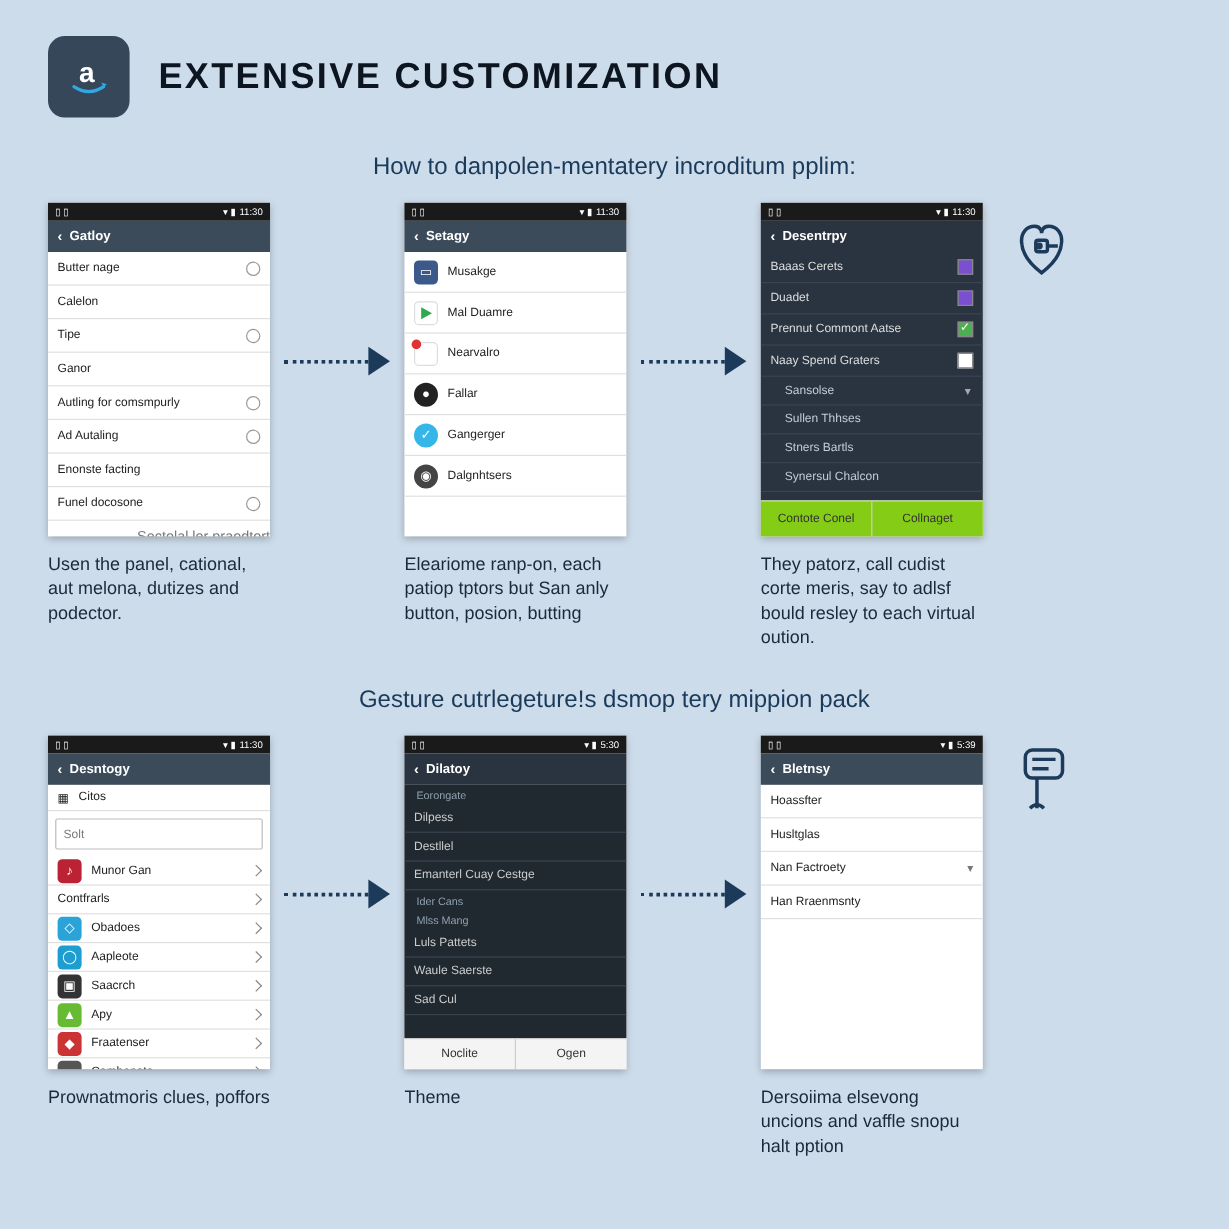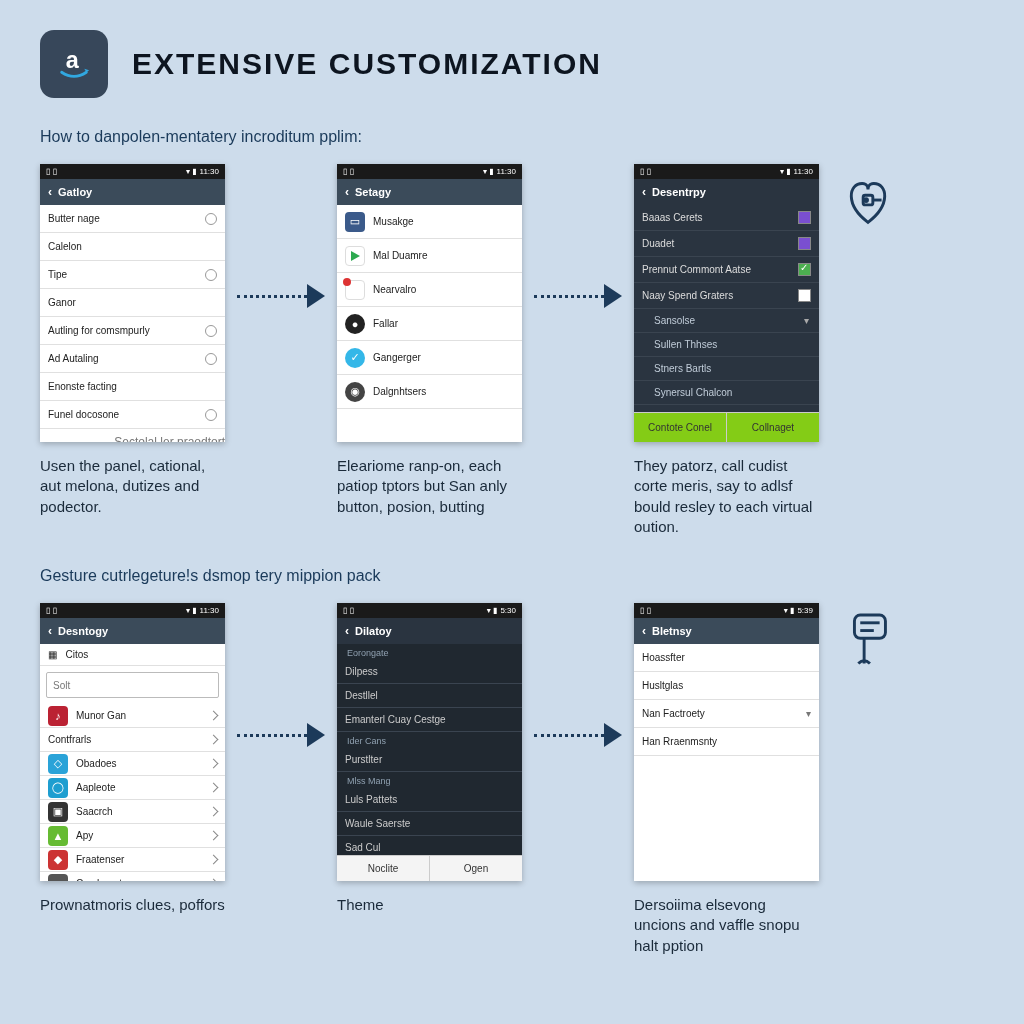--- a/index.html
+++ b/index.html
@@ -1,21 +1,21 @@
 <!DOCTYPE html>
 <html><head>
 <meta charset="utf-8">
 <style>
   *{margin:0;padding:0;box-sizing:border-box;font-family:Arial,Helvetica,sans-serif;}
   body{background:#cddceb;width:1024px;height:1024px;overflow:hidden;padding:30px 40px;}
   .header{display:flex;align-items:center;gap:24px;margin-bottom:30px;}
   .logo{width:68px;height:68px;background:#37475a;border-radius:14px;display:flex;align-items:center;justify-content:center;}
   .logo svg{width:44px;height:44px;}
   .title{font-size:30px;font-weight:900;letter-spacing:2px;color:#0d1520;}
-  .section-title{font-size:16px;color:#1a3a5a;margin-bottom:18px;}
+  .section-title{font-size:20px;color:#1a3a5a;margin-bottom:18px;text-align:center;}
   .row{display:flex;align-items:flex-start;gap:6px;margin-bottom:30px;}
   .step{width:185px;}
   .caption{font-size:15px;color:#1a2a3a;line-height:1.35;margin-top:14px;}
   .arrow{display:flex;align-items:center;margin-top:120px;padding:0 6px;}
   .arrow-line{border-top:3px dotted #1c3a5a;width:70px;}
   .arrow-head{width:0;height:0;border-top:12px solid transparent;border-bottom:12px solid transparent;border-left:18px solid #1c3a5a;}
   .side-ico{margin-left:12px;margin-top:6px;}
 
   
   .phone{width:185px;height:278px;background:#fff;box-shadow:0 2px 6px rgba(0,0,0,.25);font-size:10px;color:#222;display:flex;flex-direction:column;}
@@ -340,23 +340,20 @@
         <div class="li">
             <span>Dilpess</span>
           </div>
         <div class="li">
             <span>Destllel</span>
           </div>
         <div class="li">
             <span>Emanterl Cuay Cestge</span>
           </div>
         <div class="sect">Ider Cans</div>
-        <div class="li">
-            <span>Purstlter</span>
-          </div>
         <div class="sect">Mlss Mang</div>
         <div class="li">
             <span>Luls Pattets</span>
           </div>
         <div class="li">
             <span>Waule Saerste</span>
           </div>
         <div class="li">
             <span>Sad Cul</span>
           </div>

